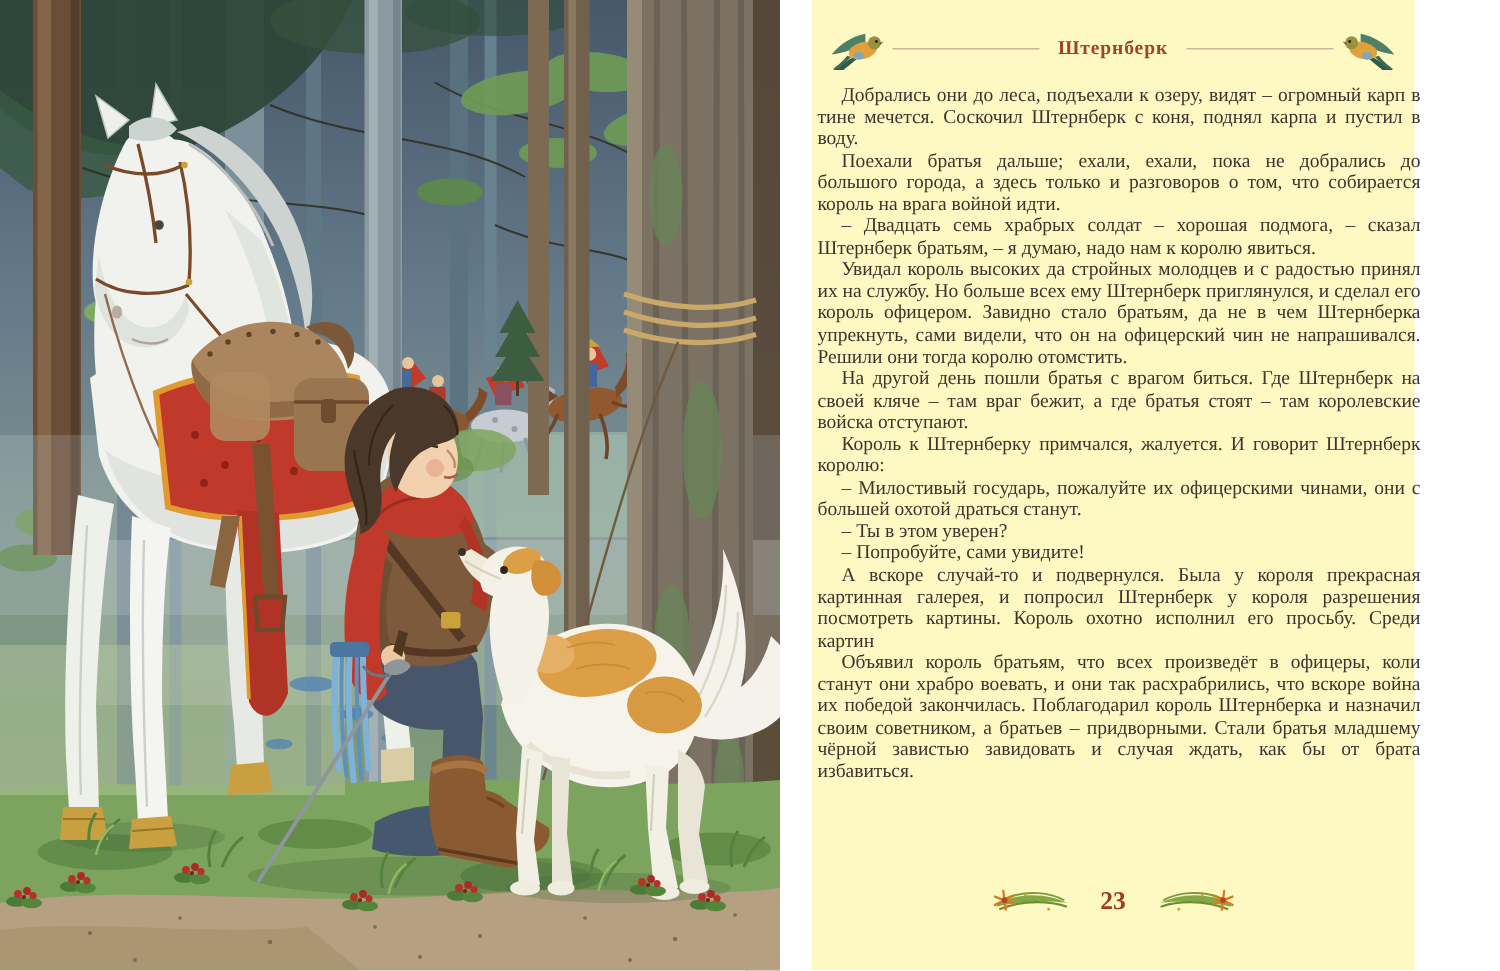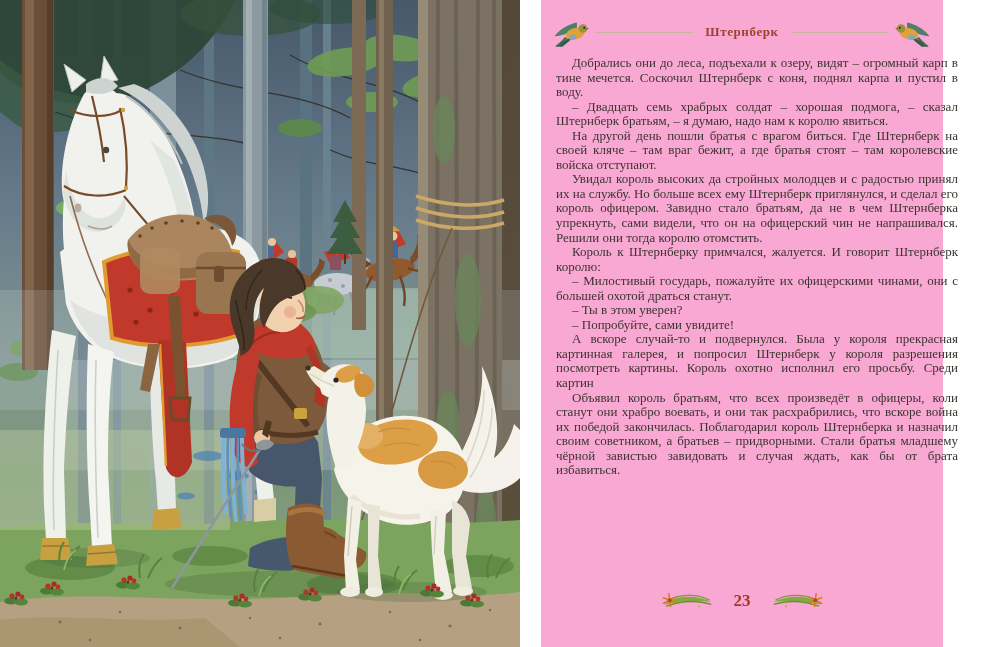--- a/index.html
+++ b/index.html
@@ -1,28 +1,28 @@
 <!DOCTYPE html>
 <html style="--title-color: #9c4430; --pagenum-color: #9f3a1e; --text-color: #3b352e; --rule-color: #c9b5a0;"><head>
 <meta charset="utf-8">
 <style>
   html,body{margin:0;padding:0;background:#ffffff;}
   .spread{position:relative;width:1000px;height:647px;background:#ffffff;overflow:hidden;
           font-family:"Liberation Serif","DejaVu Serif",serif;}
   .illustration{position:absolute;left:0;top:0;width:520px;height:647px;}
   .illustration svg{display:block;width:100%;height:100%;}
-  .text-page{position:absolute;left:541px;top:0;width:402px;height:647px;background:#f9a8d4;}
+  .text-page{position:absolute;left:541px;top:0;width:402px;height:647px;background:#fef9c3;}
   .chapter-header{position:absolute;left:10px;top:14px;width:382px;height:36px;
                   display:flex;align-items:center;}
   .chapter-header .rule{flex:1;height:0;border-top:1px solid var(--rule-color,#c9b5a0);margin:0 6px;}
   .chapter-title{font-size:13px;font-weight:bold;letter-spacing:.6px;color:var(--title-color,#9c4430);
                  white-space:nowrap;padding:0 6px;}
   .bird{width:38px;height:30px;flex:0 0 auto;}
   .bird.flip{transform:scaleX(-1);}
-  .body-text{position:absolute;left:15px;top:56px;width:402px;
+  .body-text{position:absolute;left:4px;top:56px;width:402px;
              font-size:13px;line-height:14.55px;color:var(--text-color,#3b352e);
              text-align:justify;}
   .body-text p{margin:0;text-indent:16px;}
   .page-footer{position:absolute;left:0;top:590px;width:402px;display:flex;
                align-items:center;justify-content:center;gap:21px;}
   .page-number{font-size:17px;font-weight:bold;color:var(--pagenum-color,#9f3a1e);}
   .ornament{width:52px;height:22px;flex:0 0 auto;}
   .ornament.flip{transform:scaleX(-1);}
 </style>
 </head>
@@ -425,23 +425,24 @@
         <circle cx="37" cy="13" r="5" fill="#99913f"></circle>
         <circle cx="38.5" cy="12" r="1.1" fill="#22201a"></circle>
         <path d="M41,13 L44,12 L41,15 Z" fill="#6e5a2a"></path>
         <path d="M16,23 C12,28 8,31 5,33 L10,33 C14,29 17,26 19,24 Z" fill="#3c6b55"></path>
       </svg>
     </div>
 
     <div class="body-text">
 
     <p class="para">Добрались они до леса, подъехали к озеру, видят – огромный карп в тине мечется. Соскочил Штернберк с коня, поднял карпа и пустил в воду.</p>
+        <p class="para">Поехали братья дальше; ехали, ехали, пока не добрались до большого города, а здесь только и разговоров о том, что собирается король на врага войной идти.</p>
         <p class="para">– Двадцать семь храбрых солдат – хорошая подмога, – сказал Штернберк братьям, – я думаю, надо нам к королю явиться.</p>
+        <p class="para">Увидал король высоких да стройных молодцев и с радостью принял их на службу. Но больше всех ему Штернберк приглянулся, и сделал его король офицером. Завидно стало братьям, да не в чем Штернберка упрекнуть, сами видели, что он на офицерский чин не напрашивался. Решили они тогда королю отомстить.</p>
         <p class="para">На другой день пошли братья с врагом биться. Где Штернберк на своей кляче – там враг бежит, а где братья стоят – там королевские войска отступают.</p>
-        <p class="para">Увидал король высоких да стройных молодцев и с радостью принял их на службу. Но больше всех ему Штернберк приглянулся, и сделал его король офицером. Завидно стало братьям, да не в чем Штернберка упрекнуть, сами видели, что он на офицерский чин не напрашивался. Решили они тогда королю отомстить.</p>
         <p class="para">Король к Штернберку примчался, жалуется. И говорит Штернберк королю:</p>
         <p class="para">– Милостивый государь, пожалуйте их офицерскими чинами, они с большей охотой драться станут.</p>
         <p class="para">– Ты в этом уверен?</p>
         <p class="para">– Попробуйте, сами увидите!</p>
         <p class="para">А вскоре случай-то и подвернулся. Была у короля прекрасная картинная галерея, и попросил Штернберк у короля разрешения посмотреть картины. Король охотно исполнил его просьбу. Среди картин</p>
         <p class="para">Объявил король братьям, что всех произведёт в офицеры, коли станут они храбро воевать, и они так расхрабрились, что вскоре война их победой закончилась. Поблагодарил король Штернберка и назначил своим советником, а братьев – придворными. Стали братья младшему чёрной завистью завидовать и случая ждать, как бы от брата избавиться.</p>
       </div>
 
     <div class="page-footer">
       <svg class="ornament" viewBox="0 0 60 24">

